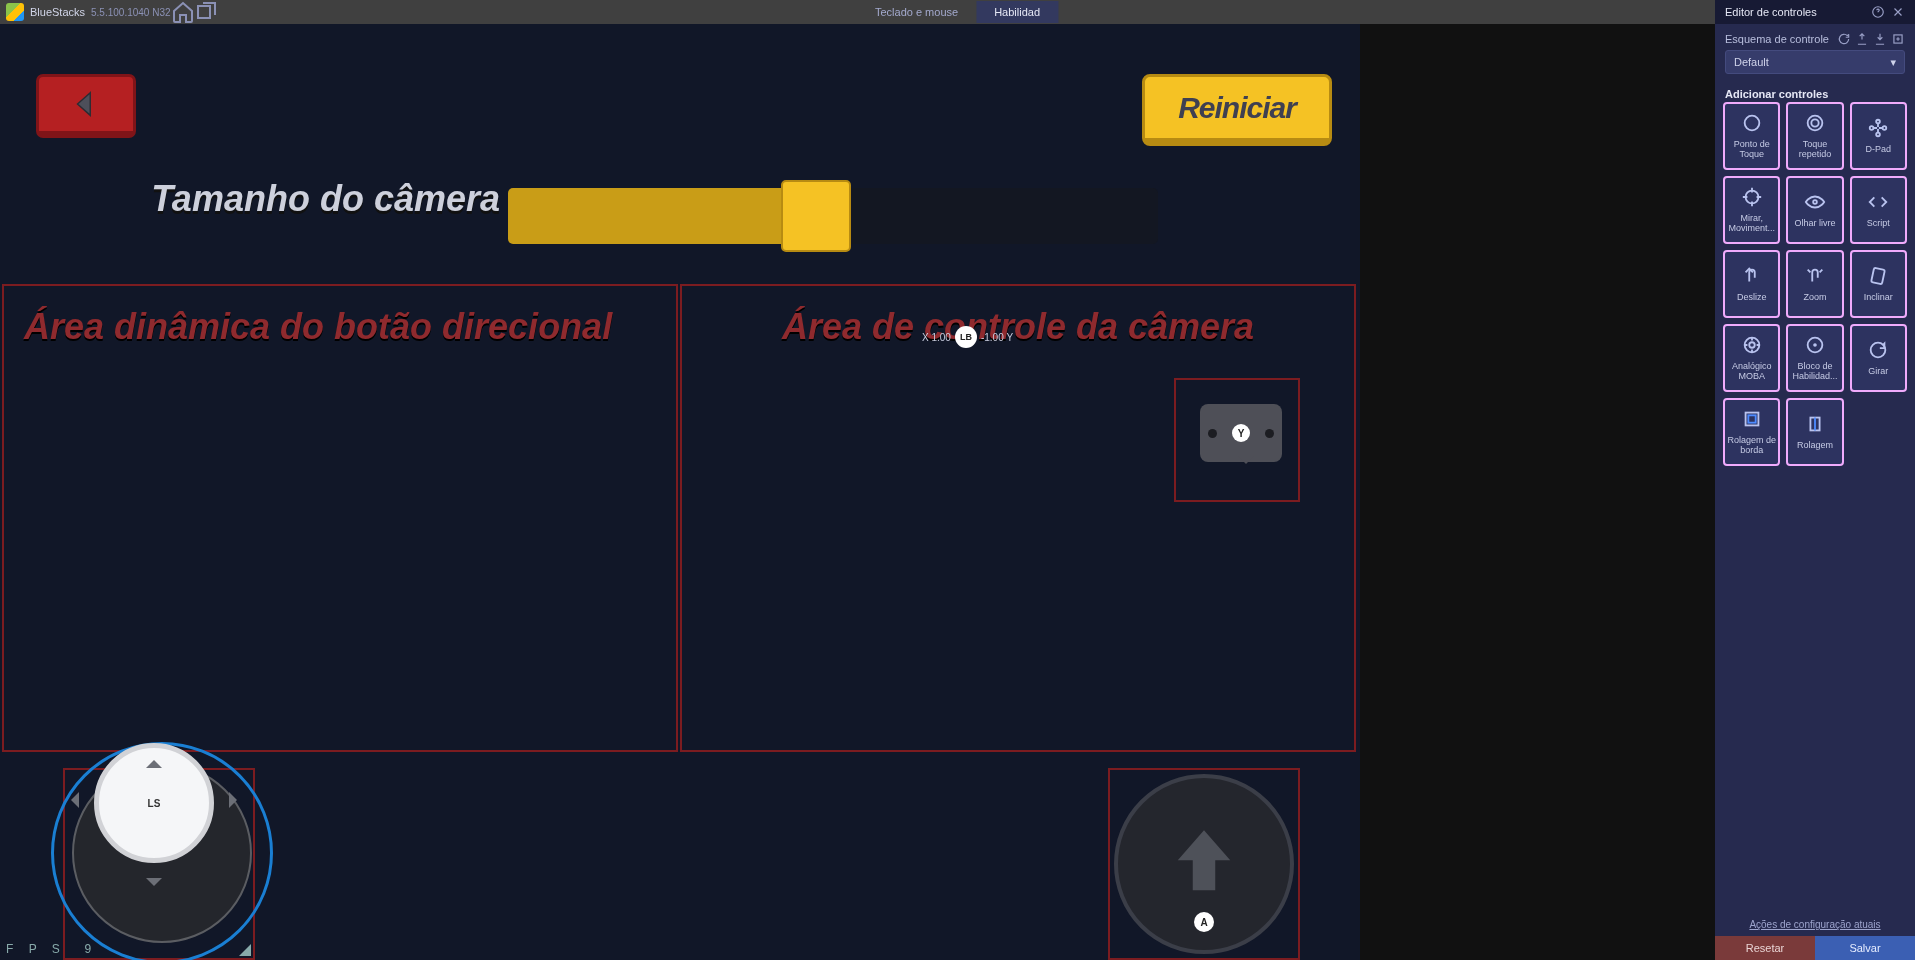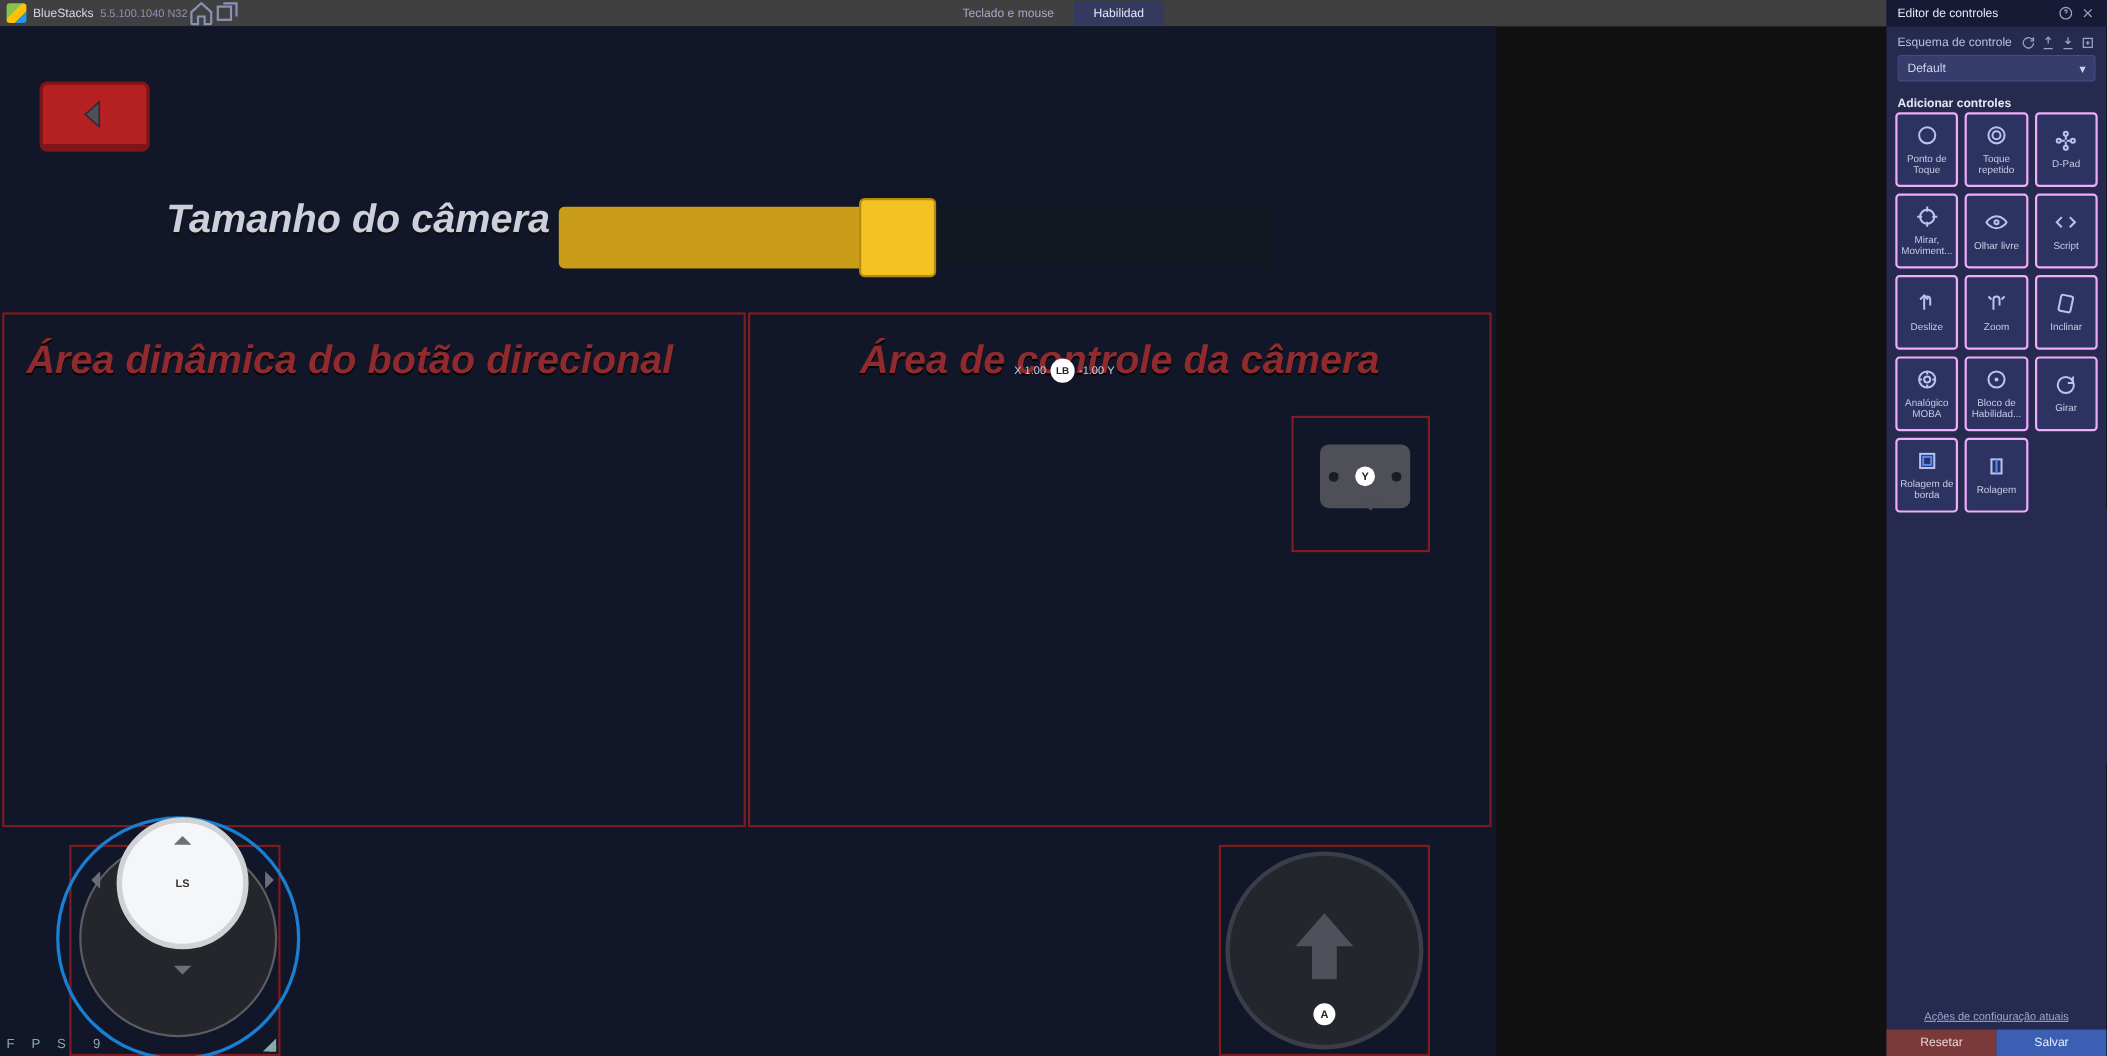--- a/index.html
+++ b/index.html
@@ -50,21 +50,21 @@
 
 .jump-zone { position:absolute; bottom:0; right:60px; width:192px; height:192px; border:2px solid #7c1c20; }
 .jump-circle { position:absolute; inset:4px; border:4px solid #3b3e48; border-radius:50%; background:#24262d; display:flex; align-items:center; justify-content:center; }
 .jump-circle svg { width:90px; height:90px; }
 .jump-key { position:absolute; bottom:26px; left:50%; transform:translateX(-50%); width:20px; height:20px; border-radius:50%; background:#fff; color:#222; font-size:10px; font-weight:700; display:flex; align-items:center; justify-content:center; }
 
 
 .joy-zone { position:absolute; bottom:0; left:63px; width:192px; height:192px; border:2px solid #7c1c20; }
 .joy-outer { position:absolute; left:-14px; top:-28px; width:222px; height:222px; border:3px solid #1a7fd3; border-radius:50%; }
 .joy-mid { position:absolute; inset:18px; border:2px solid #5b5d62; border-radius:50%; background:#24262c; }
-.joy-inner { position:absolute; left:32px; top:-22px; width:120px; height:120px; border-radius:50%; background:#f5f6f8; border:5px solid #d1d2d6; display:flex; align-items:center; justify-content:center; font-size:10px; font-weight:700; color:#333; }
+.joy-inner { position:absolute; left:20px; top:-22px; width:120px; height:120px; border-radius:50%; background:#f5f6f8; border:5px solid #d1d2d6; display:flex; align-items:center; justify-content:center; font-size:10px; font-weight:700; color:#333; }
 .joy-arrow { position:absolute; width:0; height:0; border:8px solid transparent; }
 .joy-arrow.up { top:4px; left:50%; transform:translateX(-50%); border-bottom-color:#6c6f77; }
 .joy-arrow.down { bottom:-36px; left:50%; transform:translateX(-50%); border-top-color:#6c6f77; }
 .joy-arrow.l { left:-36px; top:44px; border-right-color:#6c6f77; }
 .joy-arrow.r { right:-36px; top:44px; border-left-color:#6c6f77; }
 .joy-corner { position:absolute; bottom:2px; right:2px; width:0; height:0; border:6px solid transparent; border-right-color:#8aa; border-bottom-color:#8aa; }
 
 
 .freelook { position:absolute; top:302px; left:922px; display:flex; align-items:center; font-size:10px; color:#c7cbdd; }
 .freelook .k { width:22px; height:22px; border-radius:50%; background:#fff; color:#222; font-size:9px; font-weight:700; display:flex; align-items:center; justify-content:center; margin:0 4px; }
@@ -150,20 +150,21 @@
 
 <div class="stage">
   <div class="overlay"></div>
 
   <div class="back-btn">
     <svg viewBox="0 0 24 24">
         <path d="M15 4l-9 8 9 8z" fill="#4d4f5a" stroke="#2b2c33" stroke-width="1"></path>
       </svg>
   </div>
 
+  <div class="restart">Reiniciar</div>
 
   <div class="slider-label">Tamanho do câmera</div>
   <div class="slider-track">
     <div class="slider-fill"></div>
     <div class="slider-thumb"></div>
   </div>
 
   <div class="zone zone-right">
     <div class="zone-title">Área de controle da câmera</div>
   </div>

